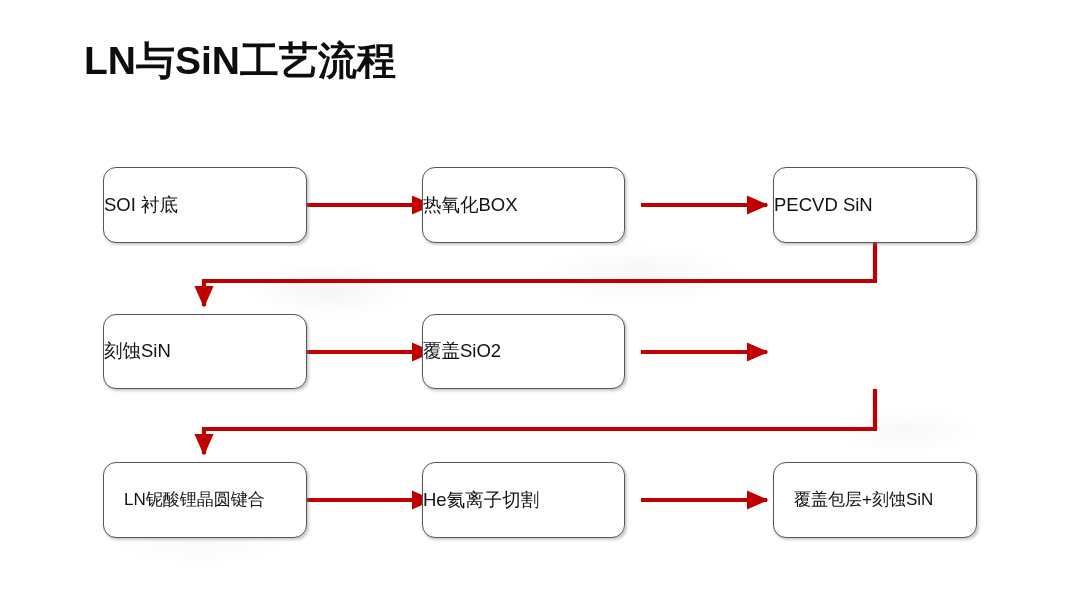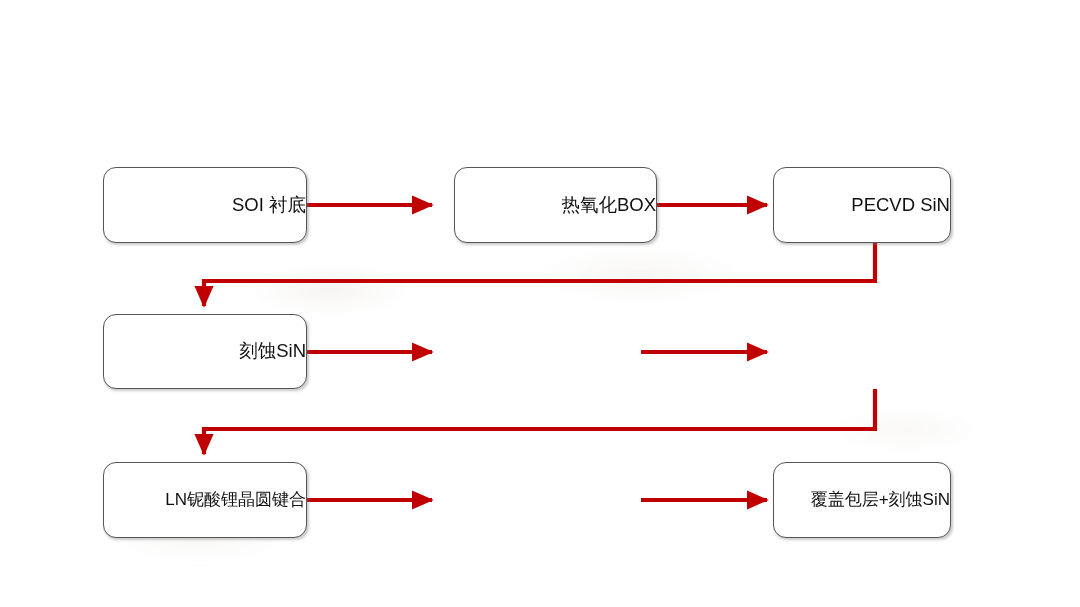--- a/index.html
+++ b/index.html
@@ -38,40 +38,40 @@
 
   
   .flow-box {
     position: absolute;
     box-sizing: border-box;
     background: #ffffff;
     border: 1.3px solid #565656;
     border-radius: 13px;
     display: flex;
     align-items: center;
-    justify-content: flex-end;
+    justify-content: flex-start;
     box-shadow: 1.5px 2px 2.5px rgba(120,120,120,0.38);
   }
   .flow-box .box-label {
     font-size: 18.5px;
     color: #111111;
     line-height: 1.2;
     text-align: center;
     white-space: nowrap;
     font-family: "Liberation Sans", "DejaVu Sans", sans-serif;
   }
   .flow-box.narrow-label .box-label {
     font-size: 17px;
     margin-left: 20px;
   }
 
   
   .col1 { left: 103px; width: 204px; }
-  .col2 { left: 454px; width: 203px; }
-  .col3 { left: 773px; width: 178px; }
+  .col2 { left: 422px; width: 203px; }
+  .col3 { left: 773px; width: 204px; }
   .row1 { top: 167px; height: 76px; }
   .row2 { top: 314px; height: 75px; }
   .row3 { top: 462px; height: 76px; }
 
   
   #connectors {
     position: absolute;
     left: 0;
     top: 0;
     width: 1080px;
@@ -93,20 +93,21 @@
       radial-gradient(ellipse 130px 38px at 200px 540px, rgba(206,196,186,0.18), rgba(255,255,255,0) 70%);
   }
 </style>
 </head>
 <body>
 
 <div id="canvas">
 
   <div id="watermark"></div>
 
+  <div id="slide-title">LN与SiN工艺流程</div>
 
   <svg id="connectors" viewBox="0 0 1080 607" xmlns="http://www.w3.org/2000/svg">
     <defs>
       <marker id="arrow-red" viewBox="0 0 10 10" refX="9.2" refY="5" markerWidth="5.2" markerHeight="5.2" orient="auto-start-reverse">
         <path d="M 0 0.6 L 10 5 L 0 9.4 z" fill="#c00000"></path>
       </marker>
     </defs>
 
     <line x1="307" y1="205" x2="432" y2="205" stroke="#c00000" stroke-width="4.2" marker-end="url(#arrow-red)"></line>
     <line x1="641" y1="205" x2="767" y2="205" stroke="#c00000" stroke-width="4.2" marker-end="url(#arrow-red)"></line>
@@ -128,21 +129,27 @@
   <div class="flow-box col2 row1">
     <span class="box-label">热氧化BOX</span>
   </div>
   <div class="flow-box col3 row1">
     <span class="box-label">PECVD SiN</span>
   </div>
 
   <div class="flow-box col1 row2">
     <span class="box-label">刻蚀SiN</span>
   </div>
+  <div class="flow-box col2 row2">
+    <span class="box-label">覆盖SiO2</span>
+  </div>
 
   <div class="flow-box col1 row3 narrow-label">
     <span class="box-label">LN铌酸锂晶圆键合</span>
+  </div>
+  <div class="flow-box col2 row3">
+    <span class="box-label">He氦离子切割</span>
   </div>
   <div class="flow-box col3 row3 narrow-label">
     <span class="box-label">覆盖包层+刻蚀SiN</span>
   </div>
 
 </div>
 
 </body></html>

